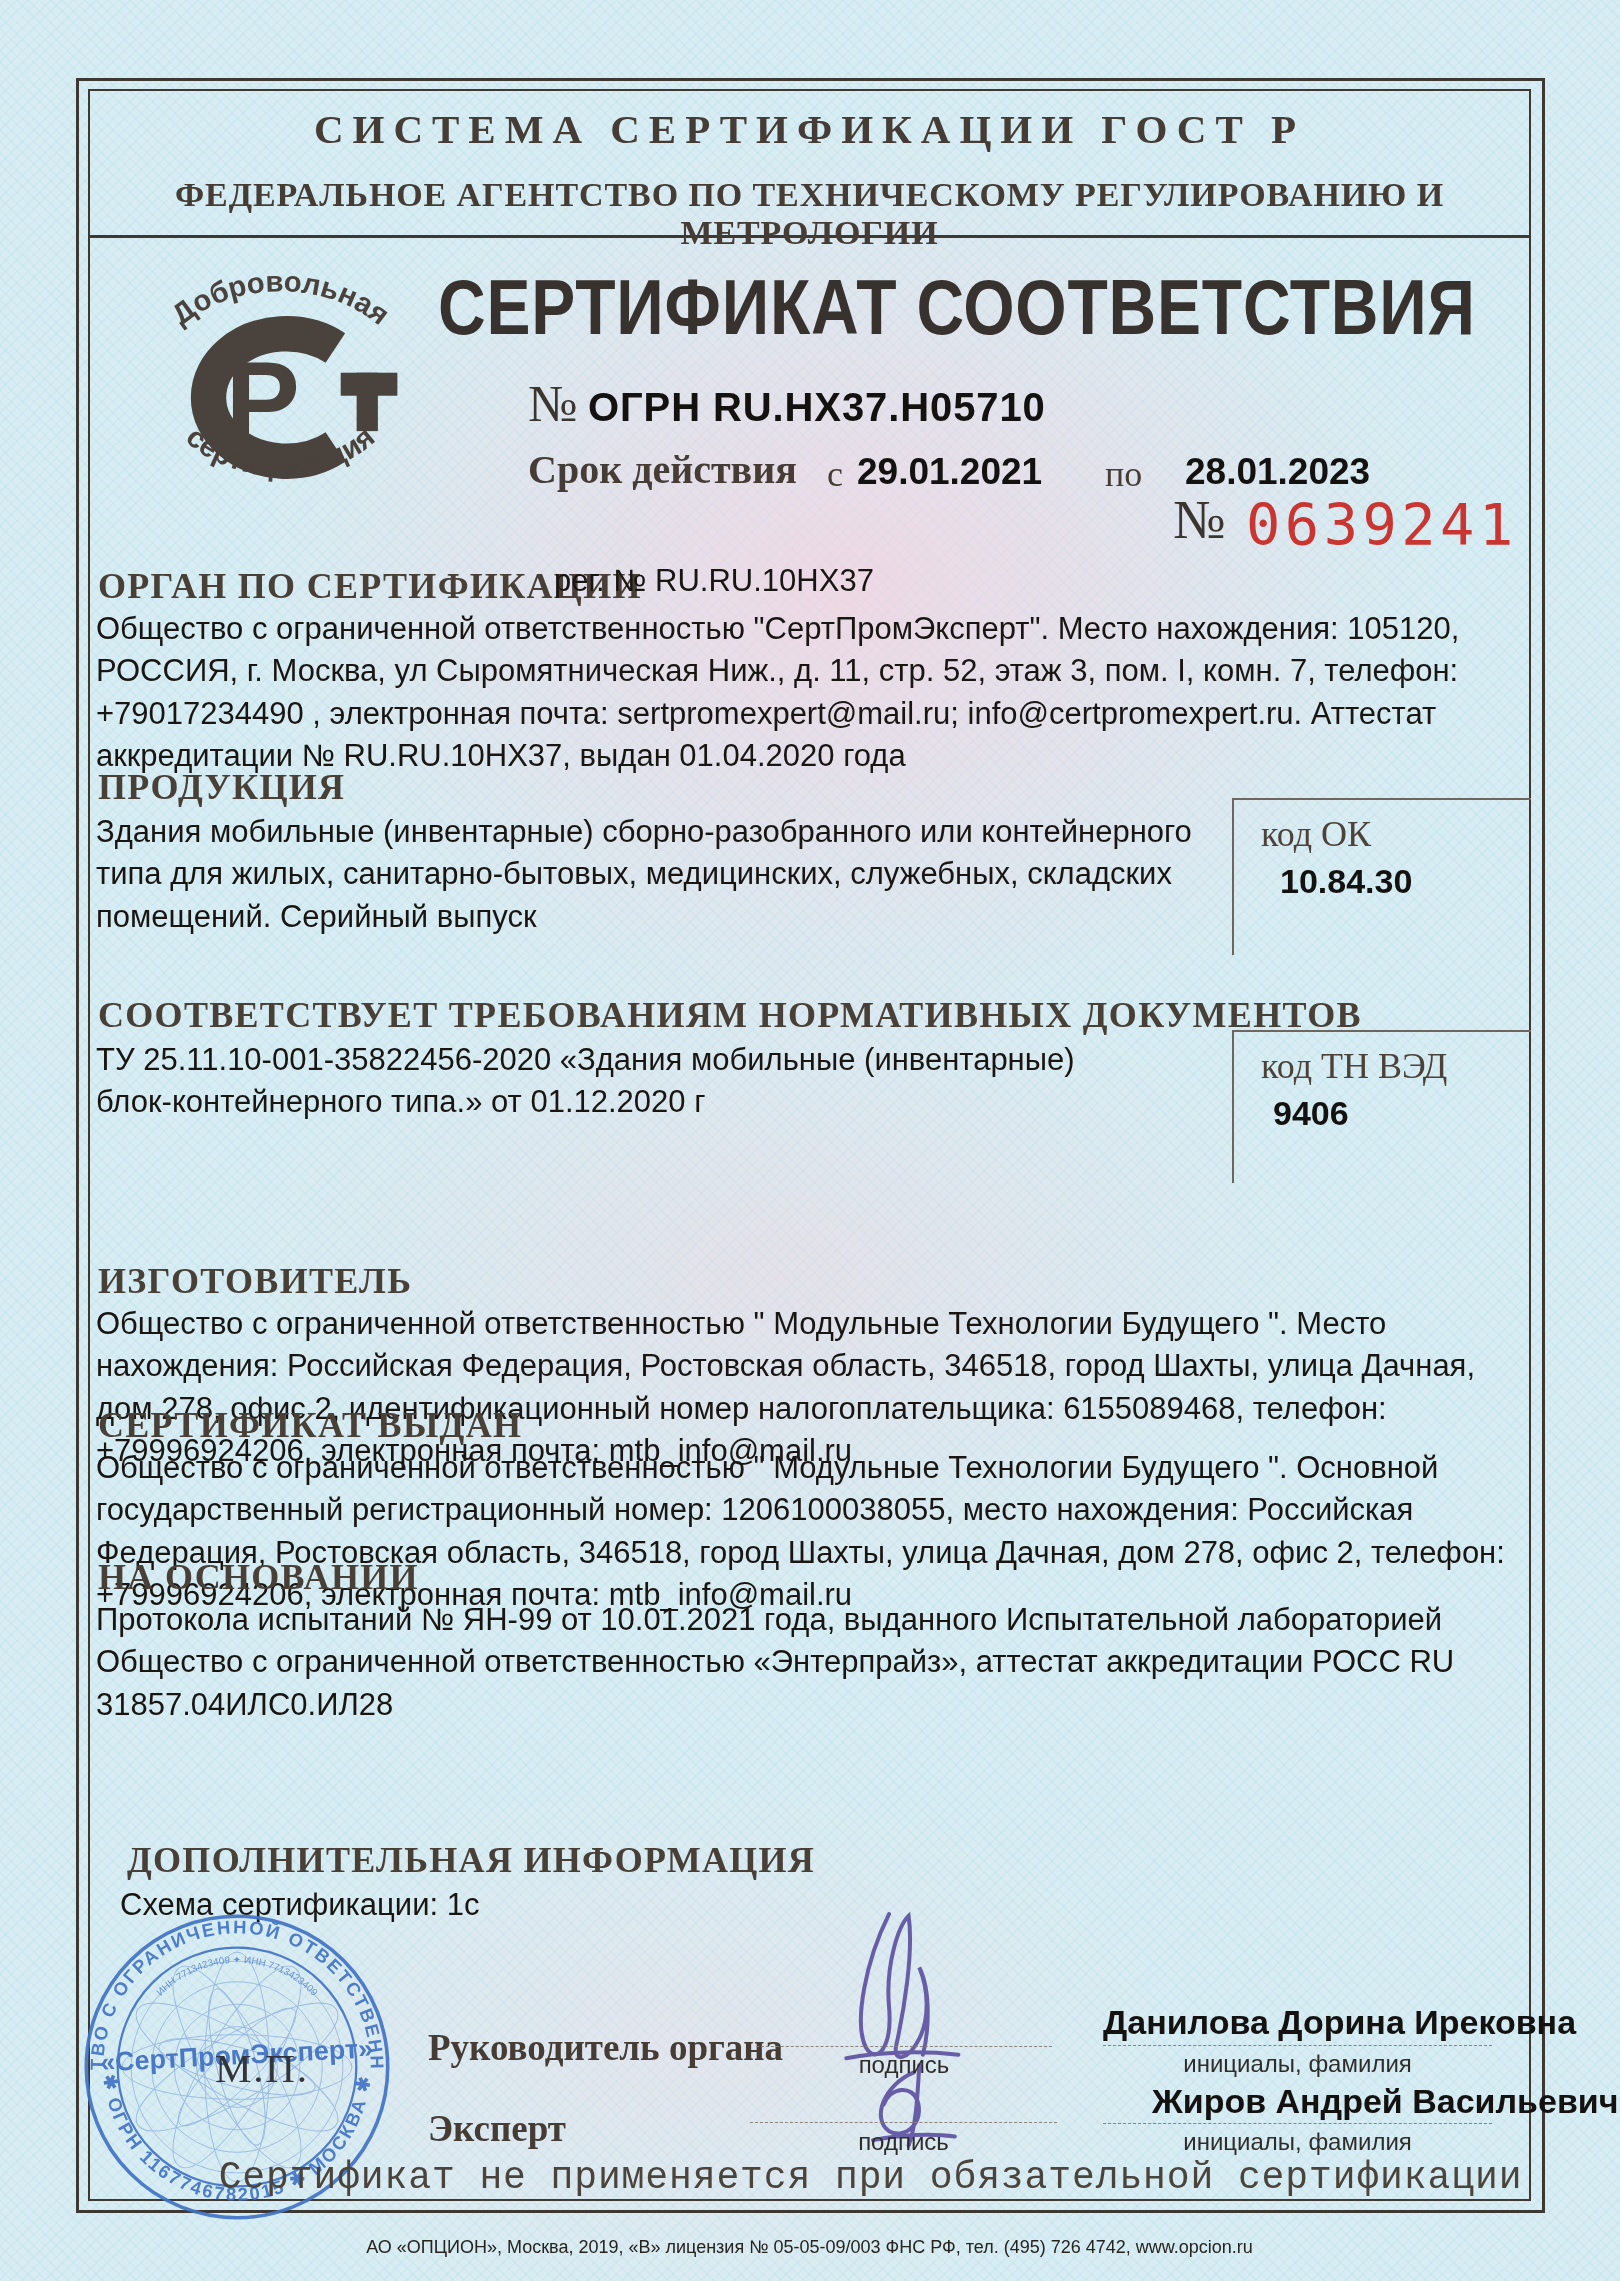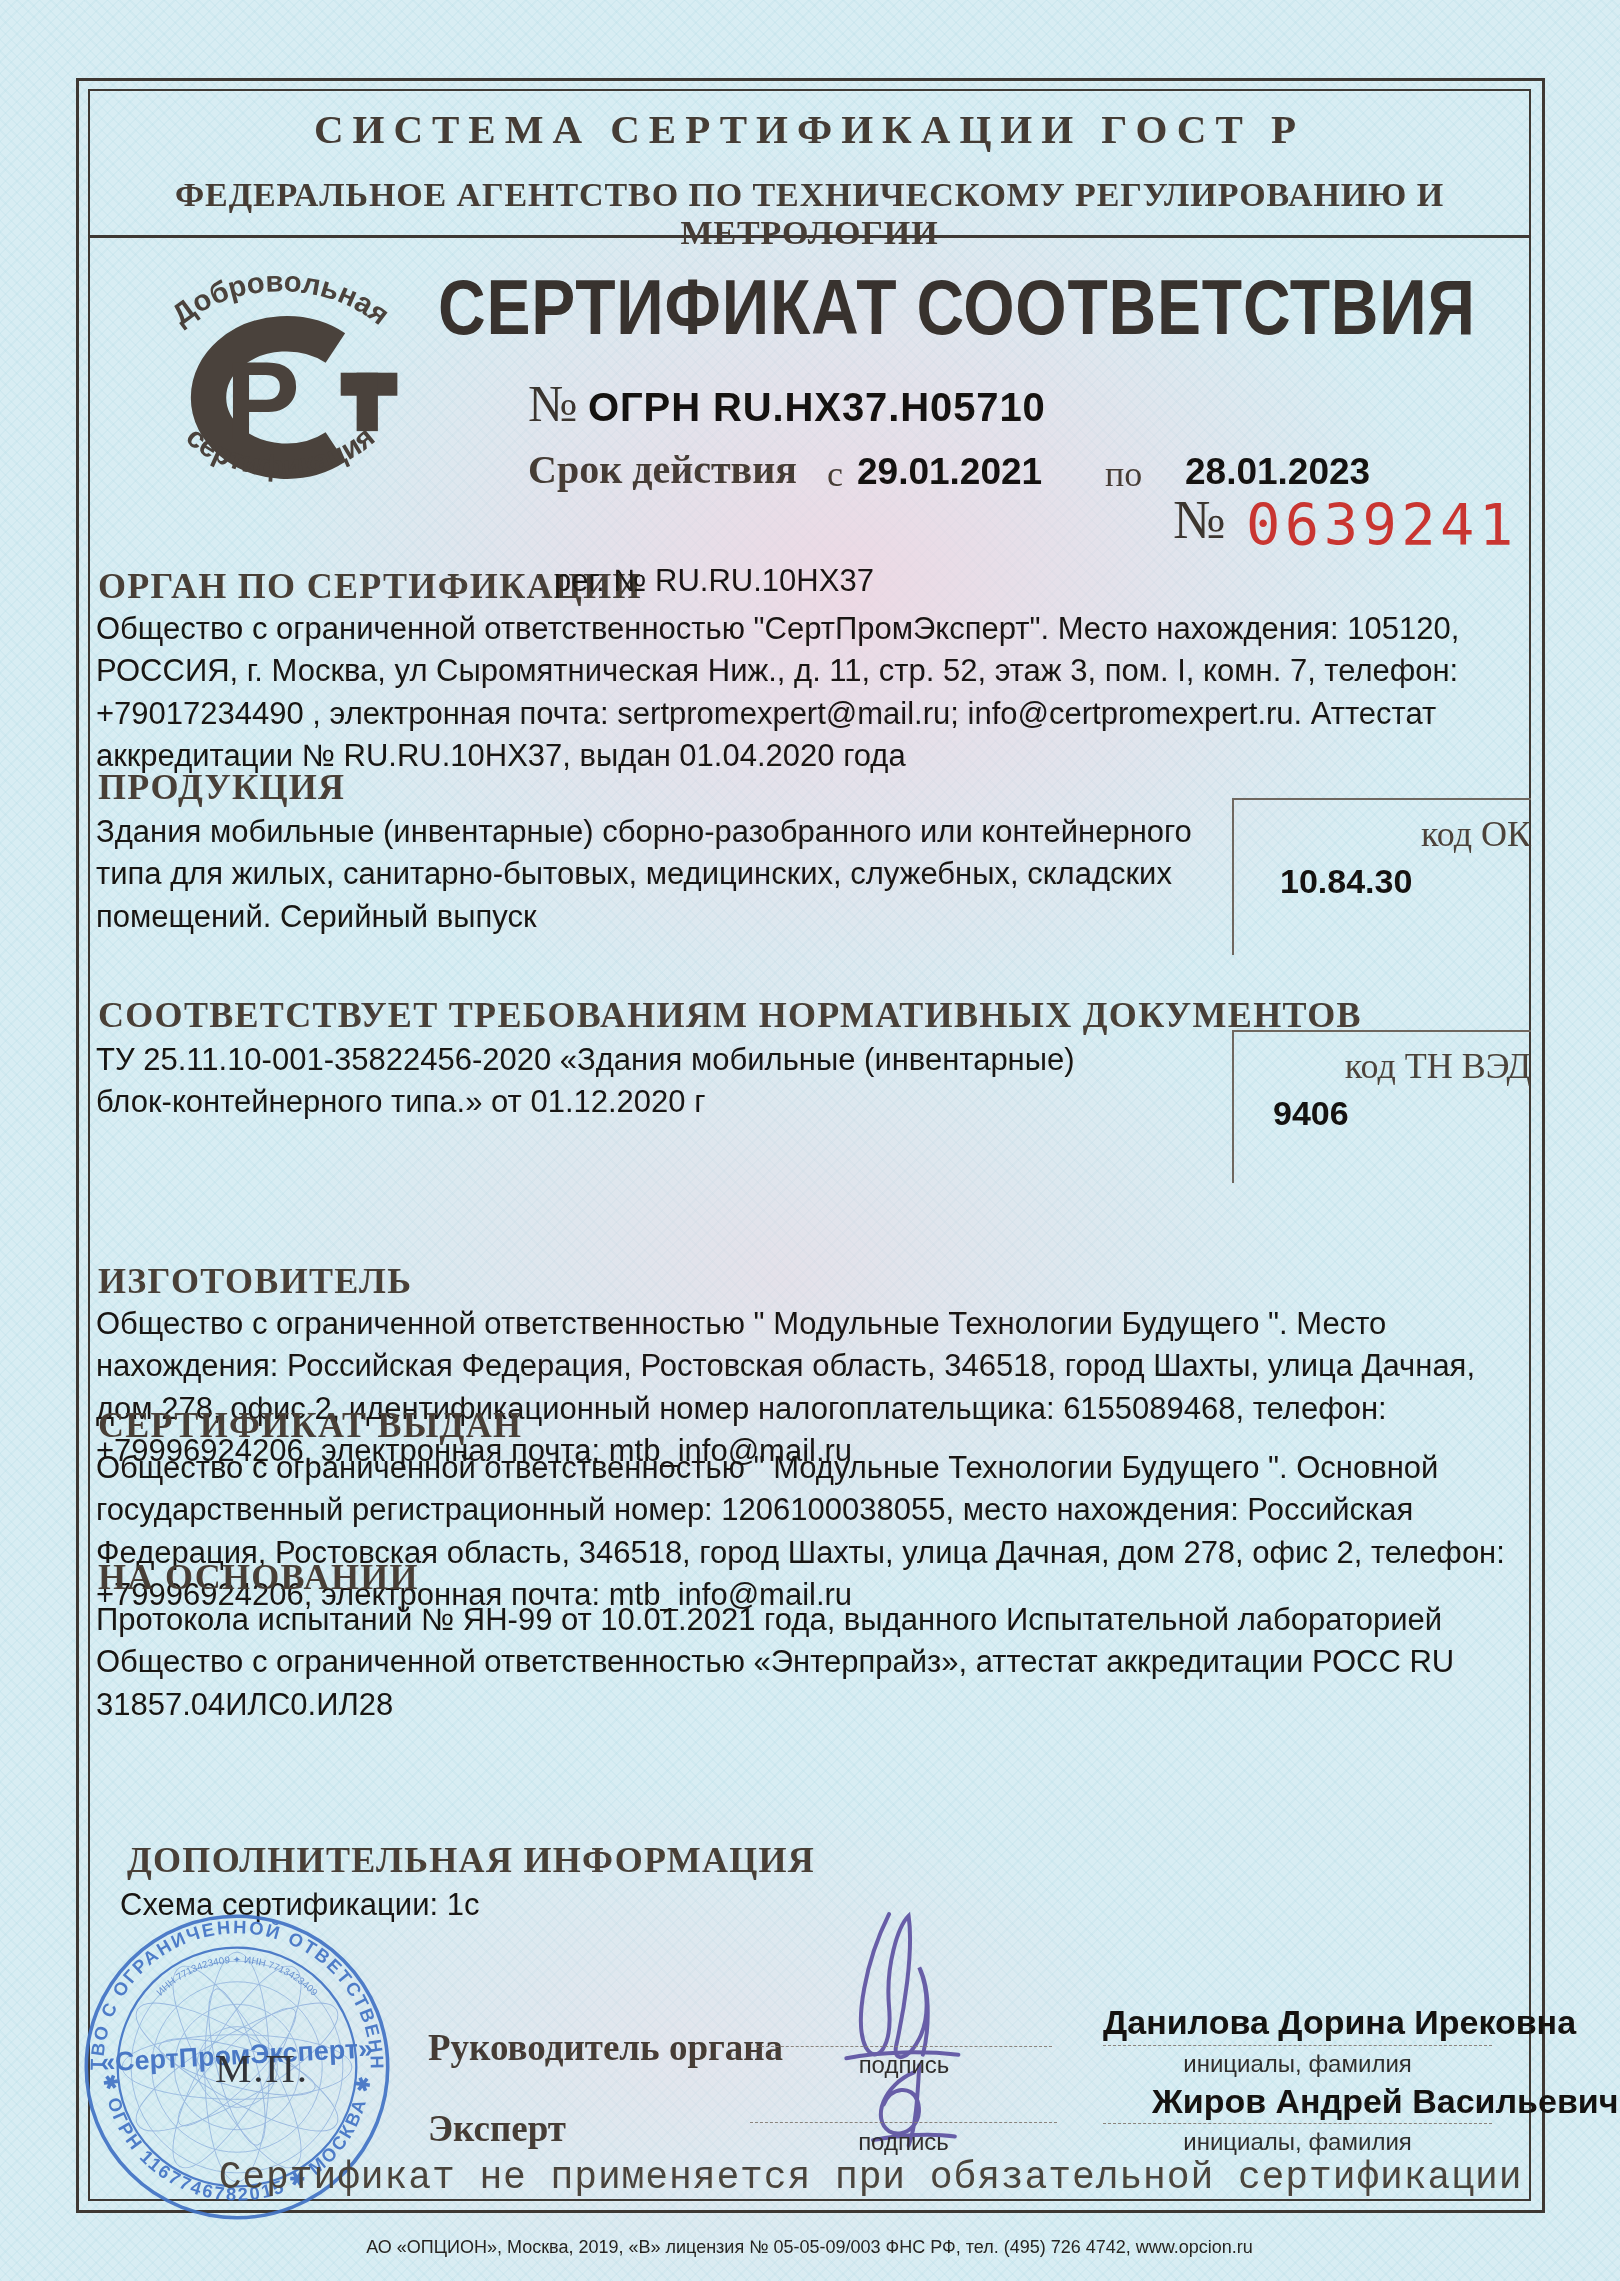--- a/index.html
+++ b/index.html
@@ -31,21 +31,21 @@
   .validity-from{left:857px;top:451px;font-weight:bold;font-size:37px;color:#141210;}
   .validity-po{left:1105px;top:453px;font-family:"Liberation Serif",serif;font-size:36px;color:#453c35;}
   .validity-to{left:1185px;top:451px;font-weight:bold;font-size:37px;color:#141210;}
   .blank-nosign{left:1173px;top:488px;font-family:"Liberation Serif",serif;font-size:55px;color:#3b352f;}
   .blank-number{left:1246px;top:492px;font-family:"DejaVu Sans Mono",monospace;font-size:57px;
     letter-spacing:4.5px;color:#c93531;}
   .sec-title{font-family:"Liberation Serif",serif;font-weight:bold;font-size:36px;letter-spacing:1.3px;color:#483f37;white-space:nowrap;}
   .body-text{font-size:31px;line-height:1.37;color:#181512;}
   .reg-no{left:554px;top:563px;font-size:31px;color:#181512;}
   .code-box{border-top:2.7px solid #6e665e;border-left:2.7px solid #6e665e;box-sizing:border-box;}
-  .code-label{font-family:"Liberation Serif",serif;font-size:36px;color:#4b423a;margin:12.5px 0 0 27px;text-align:right;}
+  .code-label{font-family:"Liberation Serif",serif;font-size:36px;color:#4b423a;margin:12.5px 0 0 27px;}
   .code-value{font-weight:bold;font-size:34px;color:#141210;margin:7.1px 0 0 46px;}
   .sig-label{font-family:"Liberation Serif",serif;font-weight:bold;font-size:37px;color:#453c35;white-space:nowrap;}
   .sig-line{border-bottom:1.8px dashed #8a827a;height:19.6px;}
   .sig-caption{text-align:center;font-size:24px;color:#2f2d2b;}
   .sig-name{text-align:center;font-weight:bold;font-size:34px;color:#141210;white-space:nowrap;}
   .mp-label{left:215px;top:2044px;font-family:Liberation Serif, serif;font-size:41px;color:#33353a;letter-spacing:1.8px;}
   .bottom-note{left:88px;top:2156px;width:1565px;text-align:center;font-family:Liberation Mono, monospace;
     font-size:38px;letter-spacing:0.9px;color:#4a443c;}
   .print-footer{left:88px;top:2237px;width:1443px;text-align:center;font-size:18px;color:#26231f;}
 </style>

